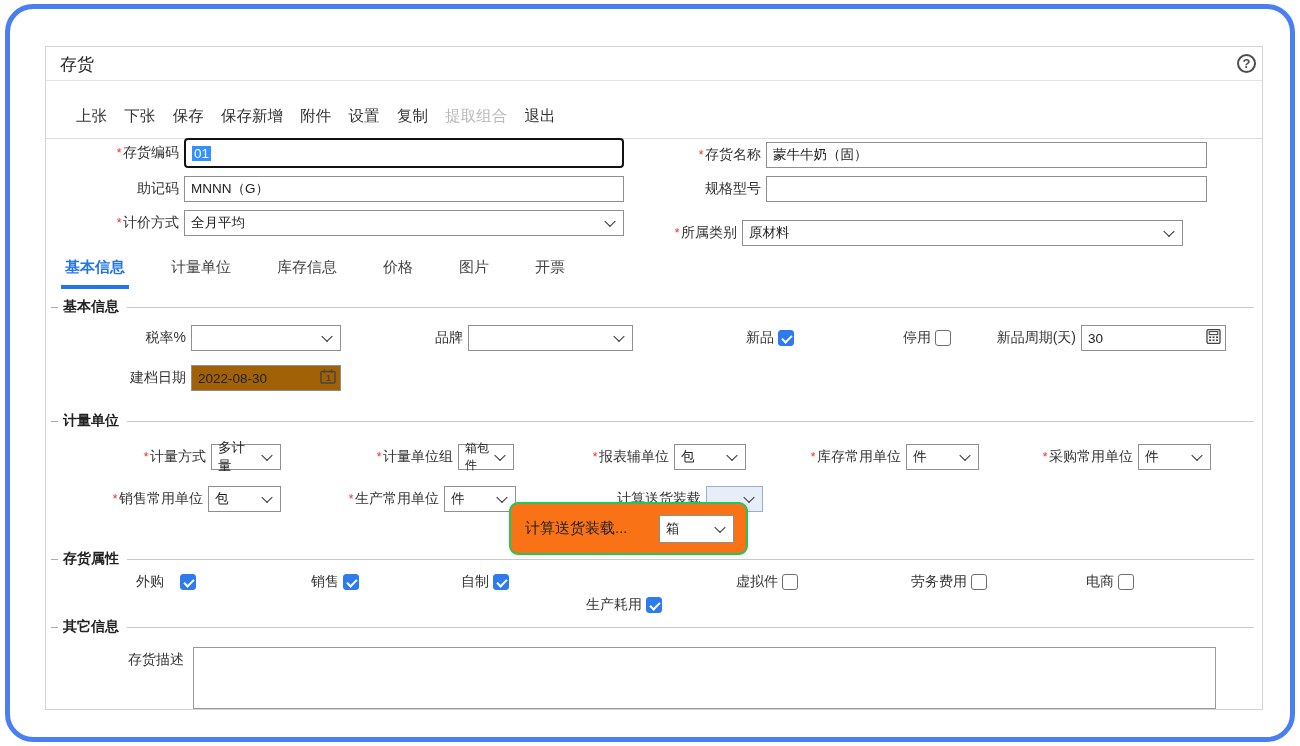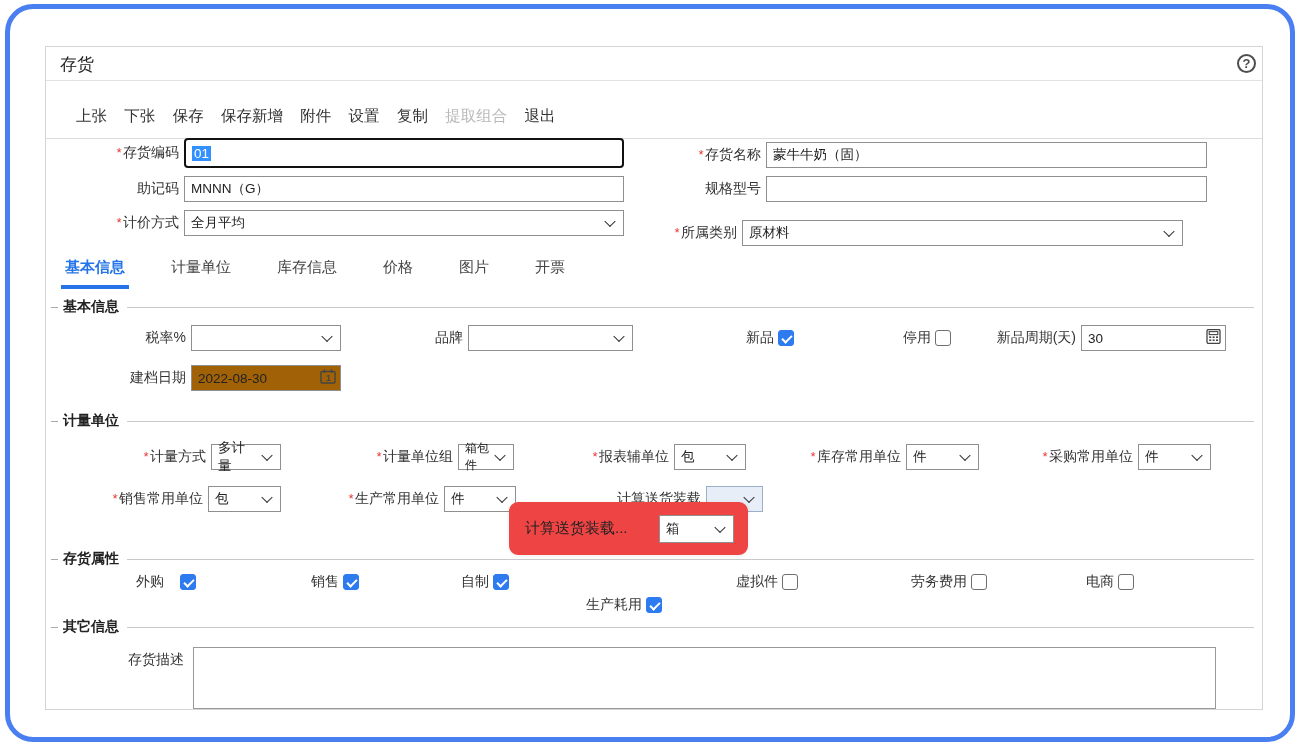--- a/index.html
+++ b/index.html
@@ -36,22 +36,22 @@
   .tab.active { color:#2575e8; font-weight:bold; border-bottom:4px solid #2575e8; }
   .sec-head { position:absolute; left:5px; right:8px; display:flex; align-items:center; }
   .sec-head::before { content:''; width:7px; height:1px; background:#aaa; margin-right:5px; }
   .sec-title { font-size:14px; font-weight:bold; color:#222; white-space:nowrap; }
   .sec-head::after { content:''; flex:1; height:1px; background:#c9c9c9; margin-left:8px; }
   .cb { width:16px; height:16px; border:1.5px solid #6f6f6f; border-radius:3px; background:#fff;
         position:relative; margin-left:4px; cursor:pointer; flex:none; }
   .cb.checked { background:#2e7bf0; border-color:#2e7bf0; }
   .cb.checked::after { content:''; position:absolute; left:5px; top:1.5px; width:4px; height:8px;
         border-right:2px solid #fff; border-bottom:2px solid #fff; transform:rotate(45deg); }
-  .popup { position:absolute; left:463px; top:363px; width:239px; height:53px; background:#ef4444;
-           border:2px solid #ef4444; border-radius:9px; z-index:10; display:flex; align-items:center;
+  .popup { position:absolute; left:463px; top:363px; width:239px; height:53px; background:#f97316;
+           border:2px solid #22c55e; border-radius:9px; z-index:10; display:flex; align-items:center;
            justify-content:space-between; padding:0 12px 0 14px; box-shadow:0 1px 5px rgba(0,0,0,0.08); }
   .popup .plbl { font-size:15px; color:#222; white-space:nowrap; }
   .desc-ta { position:absolute; left:147px; top:508px; width:1023px; height:62px;
              border:1px solid #999; resize:none; font-family:"Liberation Sans", sans-serif; font-size:13px; }
 </style>
 </head>
 <body>
 
 <div class="frame">
 <div class="panel">

